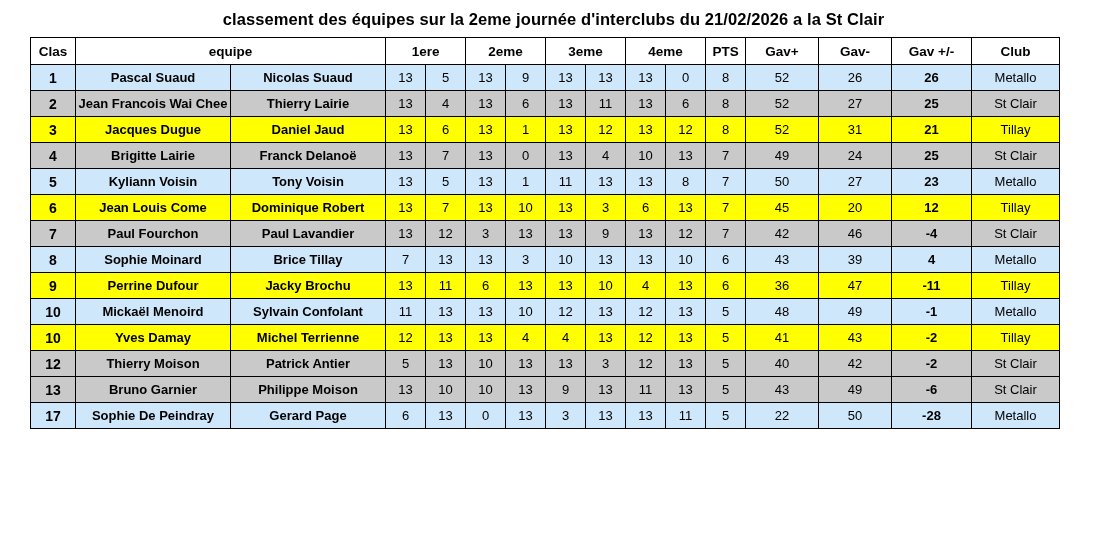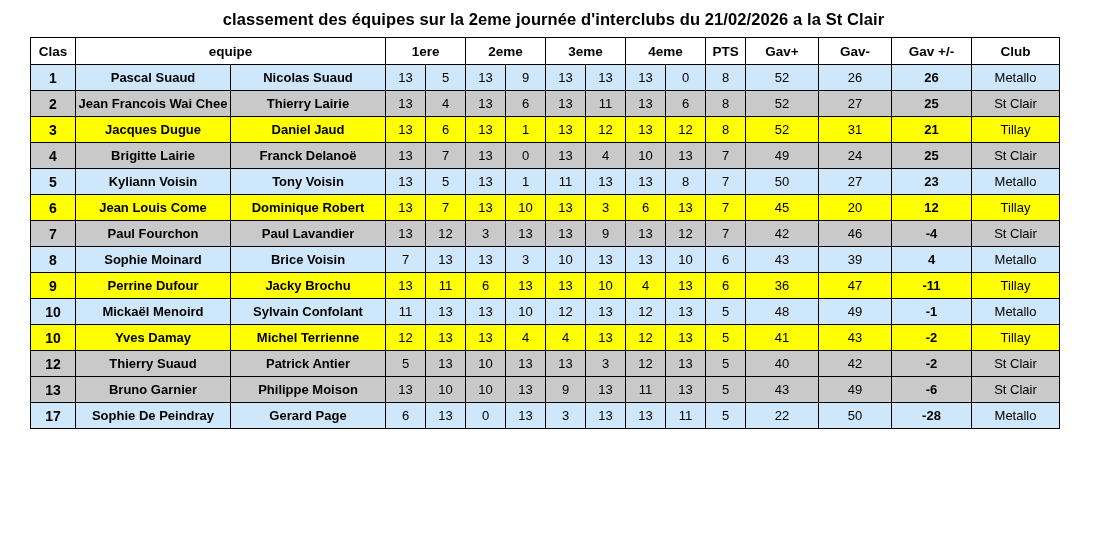--- a/index.html
+++ b/index.html
@@ -233,21 +233,21 @@
           <td>12</td>
           <td>7</td>
           <td>42</td>
           <td>46</td>
           <td class="gavd">-4</td>
           <td>St Clair</td>
         </tr>
         <tr class="metallo">
           <td class="rank">8</td>
           <td class="players">Sophie Moinard</td>
-          <td class="players">Brice Voisin</td>
+          <td class="players">Brice Tillay</td>
           <td>7</td>
           <td>13</td>
           <td>13</td>
           <td>3</td>
           <td>10</td>
           <td>13</td>
           <td>13</td>
           <td>10</td>
           <td>6</td>
           <td>43</td>
@@ -304,21 +304,21 @@
           <td>12</td>
           <td>13</td>
           <td>5</td>
           <td>41</td>
           <td>43</td>
           <td class="gavd">-2</td>
           <td>Tillay</td>
         </tr>
         <tr class="stclair">
           <td class="rank">12</td>
-          <td class="players">Thierry Suaud</td>
+          <td class="players">Thierry Moison</td>
           <td class="players">Patrick Antier</td>
           <td>5</td>
           <td>13</td>
           <td>10</td>
           <td>13</td>
           <td>13</td>
           <td>3</td>
           <td>12</td>
           <td>13</td>
           <td>5</td>

